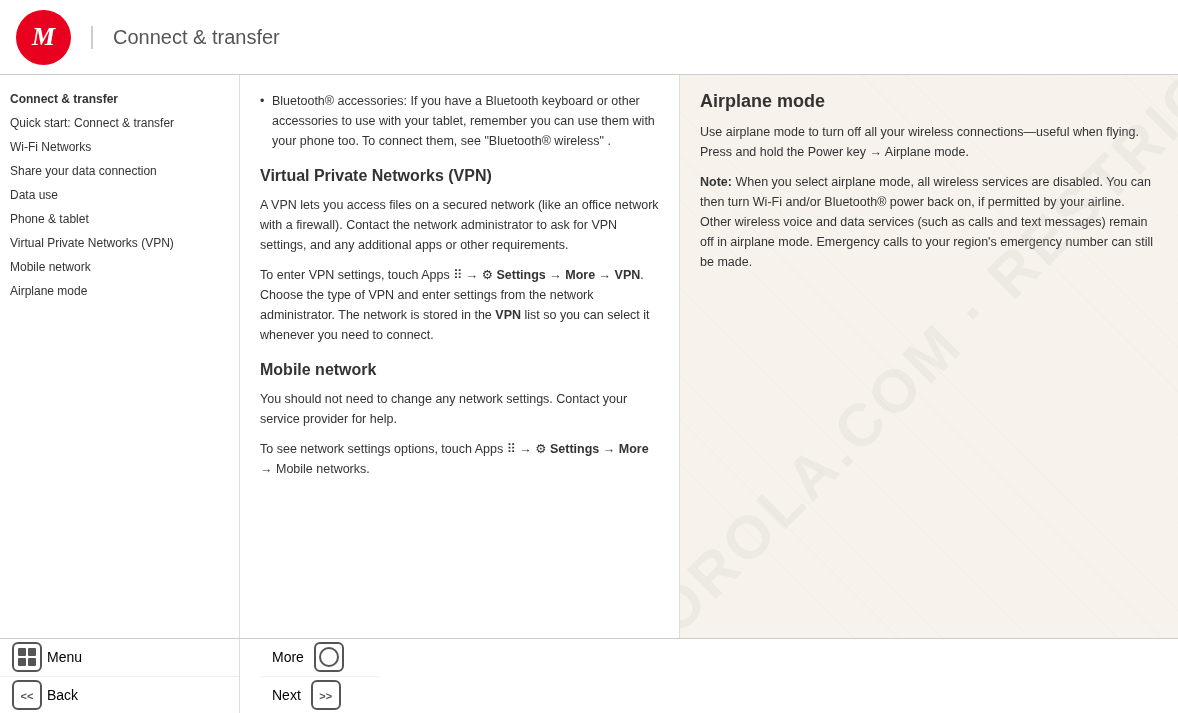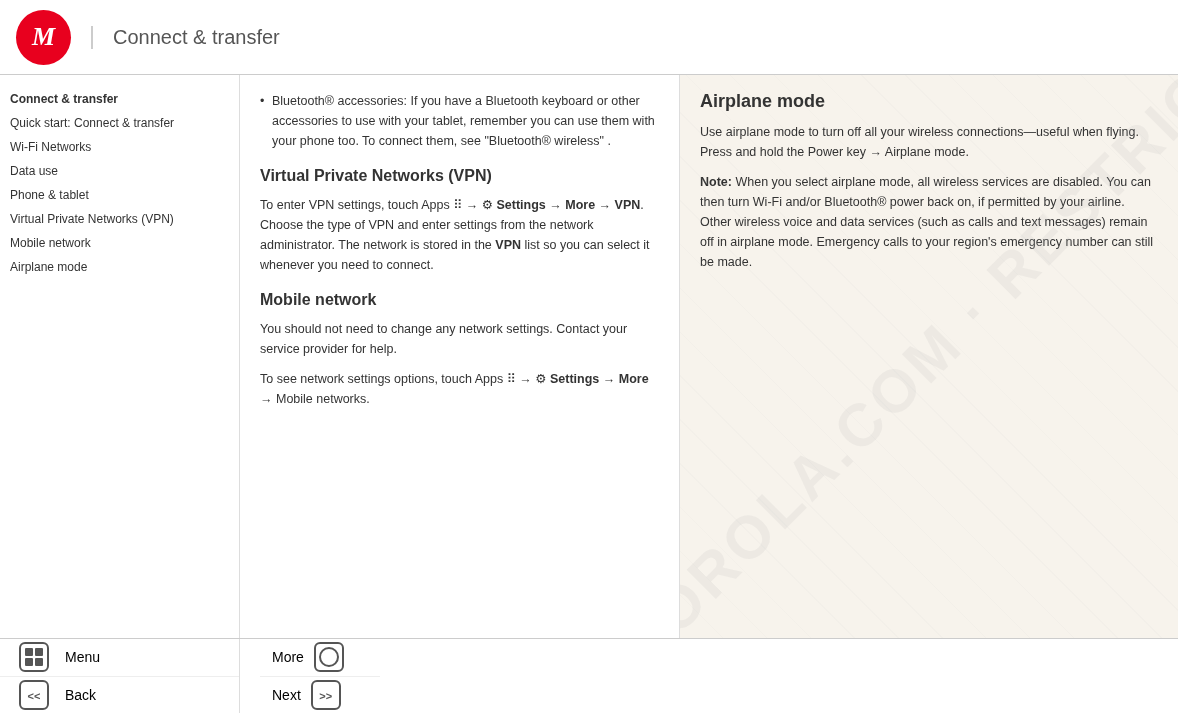--- a/index.html
+++ b/index.html
@@ -178,26 +178,26 @@
     .footer-left {
       width: 240px;
       display: flex;
       flex-direction: column;
       border-right: 1px solid #ddd;
     }
     .footer-btn {
       flex: 1;
       display: flex;
       align-items: center;
-      padding: 0 19px;
+      padding: 0 12px;
       cursor: pointer;
       border: none;
       background: transparent;
       font-size: 14px;
-      gap: 16px;
+      gap: 5px;
     }
     .footer-btn-top { border-bottom: 1px solid #eee; }
     .footer-right {
       flex: 1;
       display: flex;
       flex-direction: column;
       align-items: flex-start;
       padding-left: 20px;
     }
     .footer-btn-right {
@@ -273,20 +273,21 @@
   <div class="header-title">Connect &amp; transfer</div>
 </div>
 
 <div class="main-container">
 
   <div class="sidebar">
     <nav class="sidebar-nav">
       <div class="sidebar-item top-level">Connect &amp; transfer</div>
       <div class="sidebar-item">Quick start: Connect &amp; transfer</div>
       <div class="sidebar-item">Wi-Fi Networks</div>
+      <div class="sidebar-item">Share your data connection</div>
       <div class="sidebar-item">Data use</div>
       <div class="sidebar-item">Phone &amp; tablet</div>
       <div class="sidebar-item">Virtual Private Networks (VPN)</div>
       <div class="sidebar-item">Mobile network</div>
       <div class="sidebar-item">Airplane mode</div>
     </nav>
   </div>
 
   <div class="content-area">
 
@@ -294,20 +295,21 @@
 
       <div class="bullet-item">
         <span class="bold">Bluetooth® accessories:</span>
         <span> If you have a Bluetooth keyboard or other accessories to use with your tablet, remember you can use them with your phone too. To connect them, see </span>
         <span class="bold">"Bluetooth® wireless"</span>
         <span>.</span>
       </div>
 
       <div class="section-heading">Virtual Private Networks (VPN)</div>
 
+      <p class="content-para">A VPN lets you access files on a secured network (like an office network with a firewall). Contact the network administrator to ask for VPN settings, and any additional apps or other requirements.</p>
 
       <p class="content-para">
         To enter VPN settings, touch Apps ⠿ → ⚙ <span class="bold">Settings</span> → <span class="bold">More</span> → <span class="bold">VPN</span>. Choose the type of VPN and enter settings from the network administrator. The network is stored in the <span class="bold">VPN</span> list so you can select it whenever you need to connect.
       </p>
 
       <div class="section-heading">Mobile network</div>
 
       <p class="content-para">You should not need to change any network settings. Contact your service provider for help.</p>
 
       <p class="content-para">

